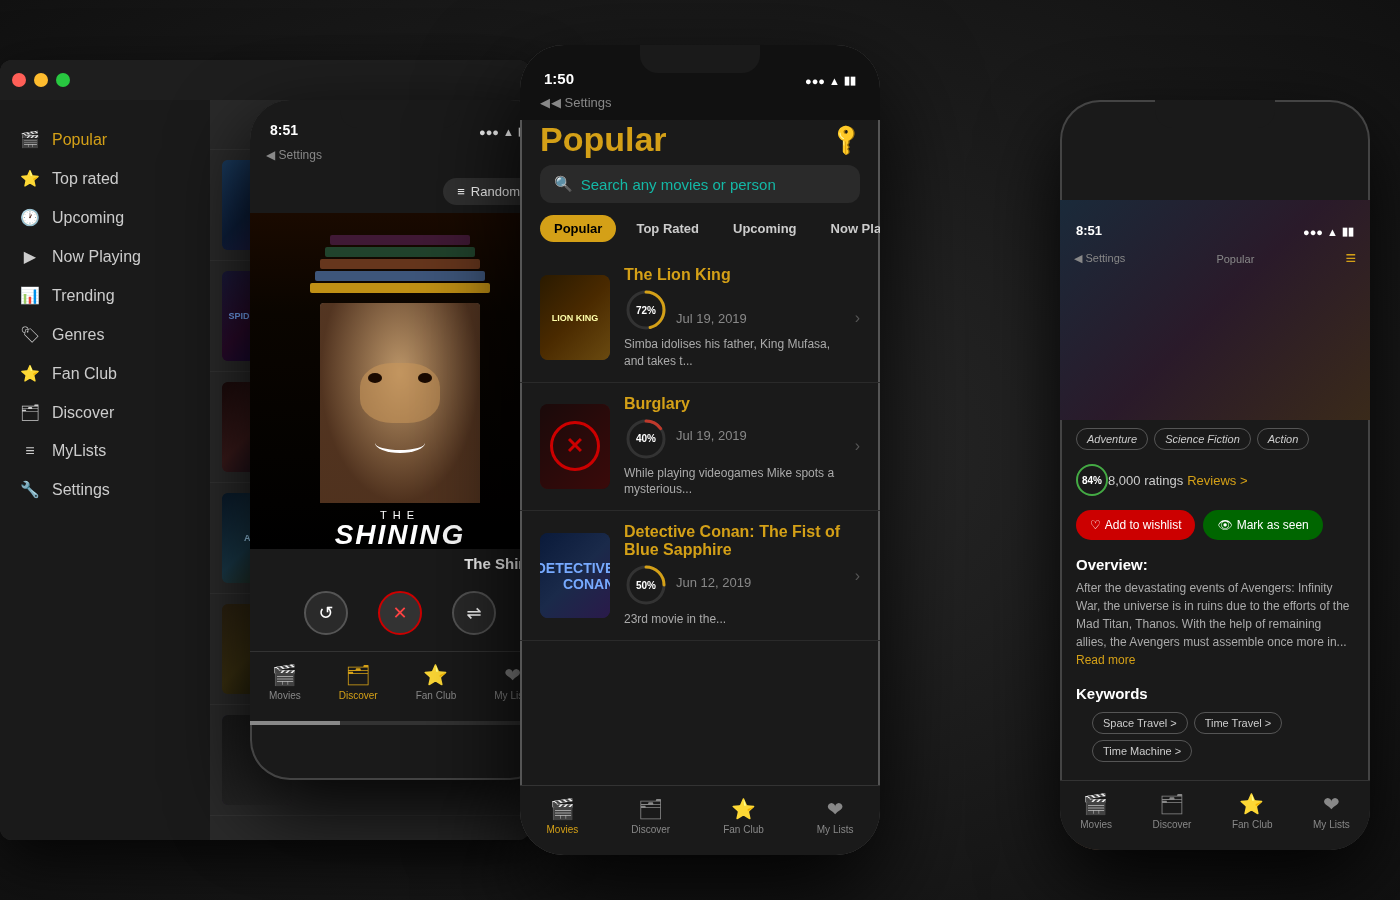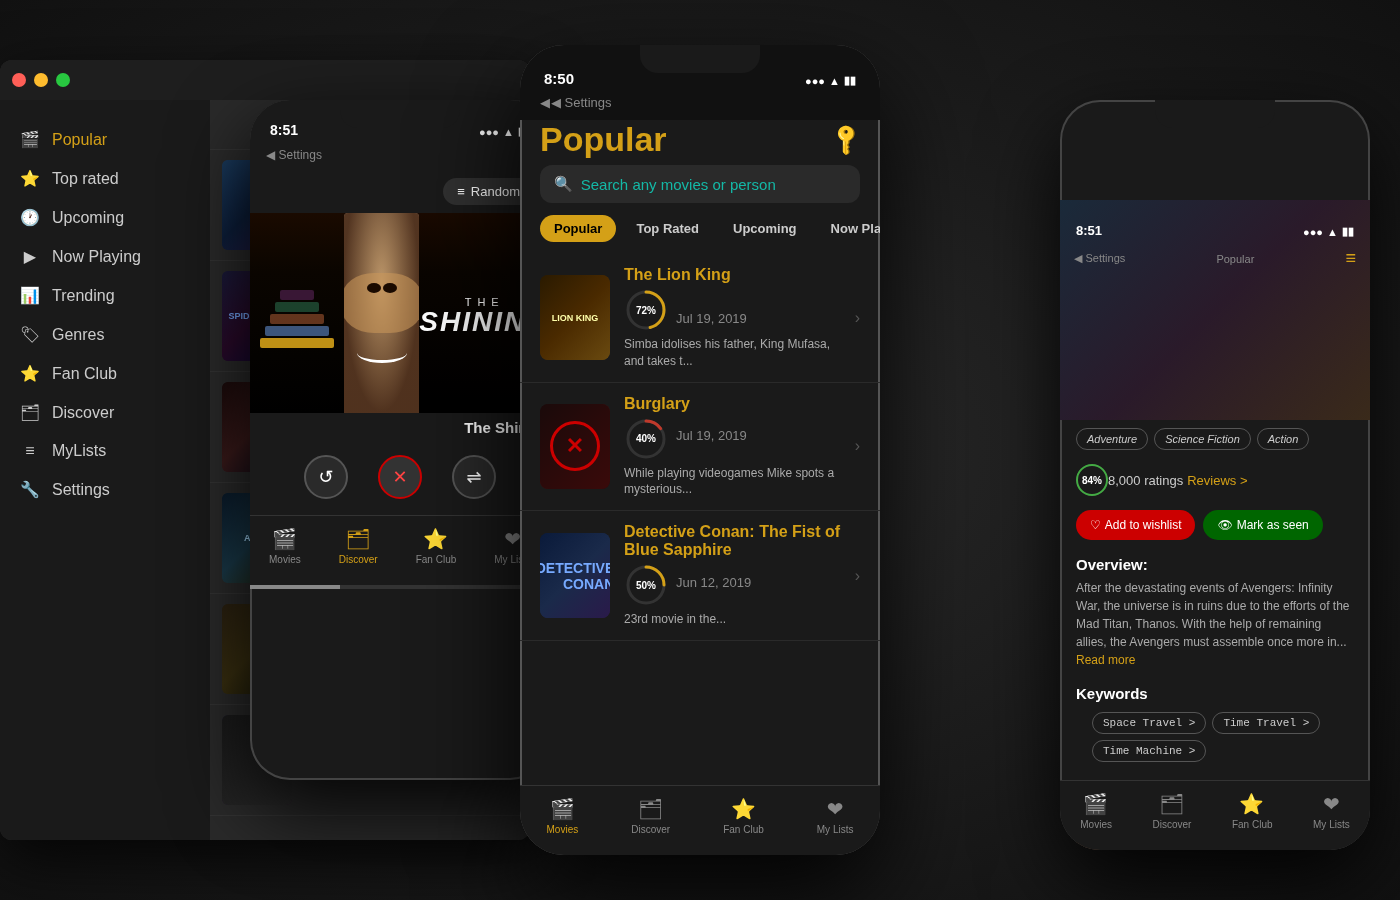--- a/index.html
+++ b/index.html
@@ -244,21 +244,21 @@
       display: flex;
       align-items: center;
       justify-content: center;
       overflow: hidden;
     }
     .shining-visual {
       width: 100%;
       height: 100%;
       background: linear-gradient(180deg, #1a0a00 0%, #0a0500 30%, #000 100%);
       display: flex;
-      flex-direction: row;
+      flex-direction: column;
       align-items: center;
       justify-content: center;
       position: relative;
     }
     .shining-controls {
       display: flex;
       align-items: center;
       justify-content: center;
       gap: 30px;
       padding: 16px;
@@ -577,21 +577,20 @@
       gap: 6px;
       padding: 4px 16px 8px;
       flex-wrap: wrap;
     }
     .keyword-tag {
       padding: 4px 10px;
       border-radius: 20px;
       border: 1px solid #555;
       color: #ccc;
       font-size: 11px;
-      font-family: Liberation Mono, monospace;
     }
     .characters-title {
       color: #fff;
       font-size: 15px;
       font-weight: 700;
       padding: 4px 16px;
     }
     .char-row {
       display: flex;
       gap: 10px;
@@ -825,21 +824,21 @@
       </div>
     </div>
     <div style="height:4px;background:#333;position:relative;">
       <div style="width:30%;height:100%;background:#888;"></div>
     </div>
   </div>
 
   <div class="phone-popular">
     <div class="phone-notch"></div>
     <div class="pop-status">
-      <span>8:50</span>
+      <span>1:50</span>
       <div class="status-right">
         <span>●●●</span>
         <span>▲</span>
         <span>▮▮</span>
       </div>
     </div>
     <div class="pop-header">
       <div>
         <div class="pop-back">
           <span>◀</span>

